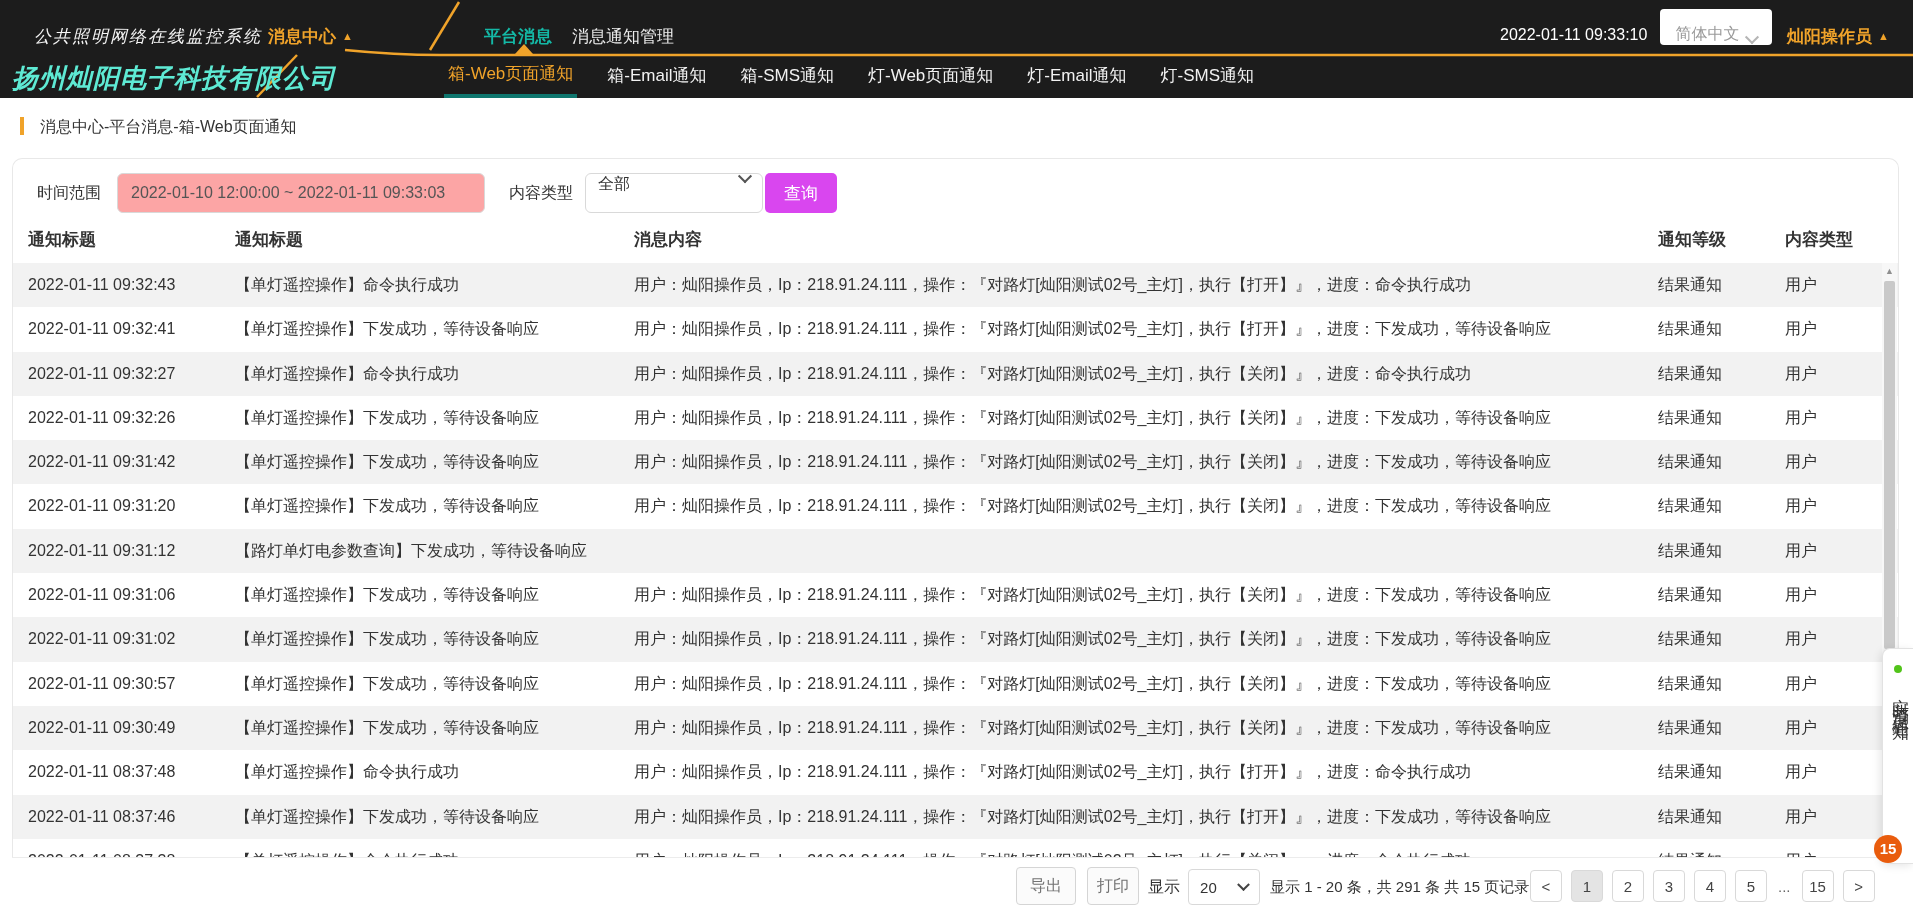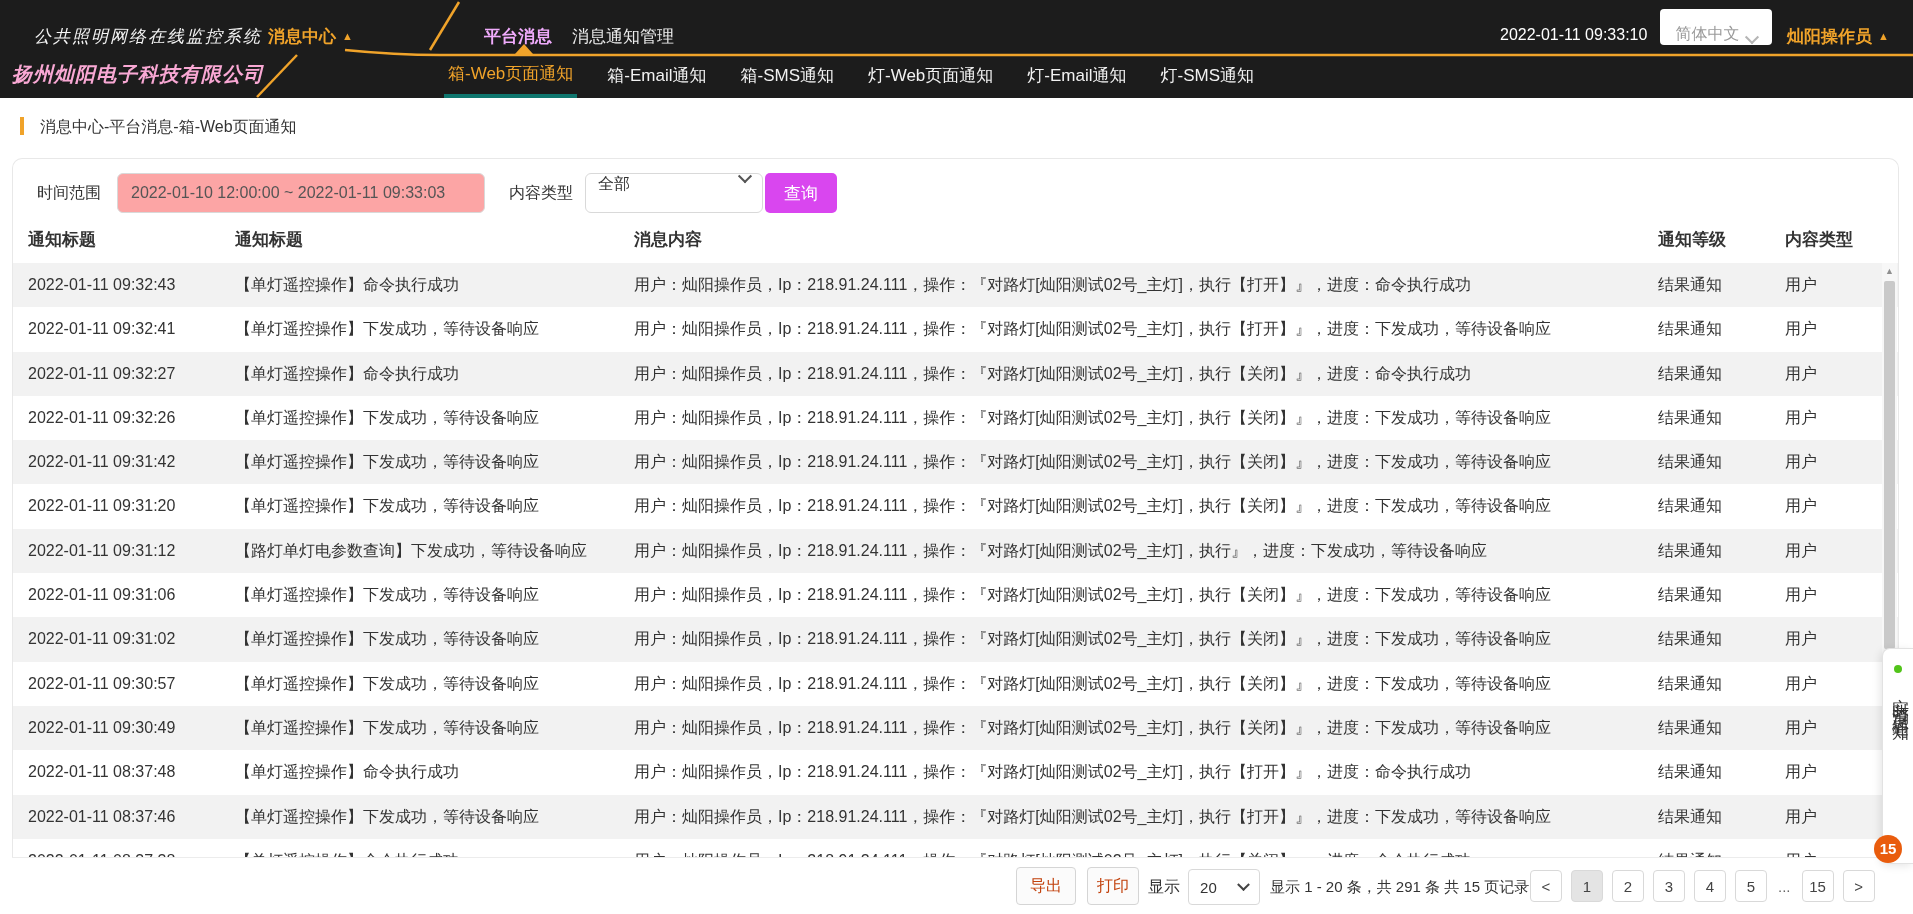--- a/index.html
+++ b/index.html
@@ -8,29 +8,29 @@
 
   
   .header{position:absolute;left:0;top:0;width:1913px;height:98px;background:#1c1c1c;}
   .header svg.decor{position:absolute;left:0;top:0;pointer-events:none;}
   .sys-title{position:absolute;left:34px;top:25px;color:#f5f5f5;font-size:17px;letter-spacing:2px;
              font-family:"DejaVu Serif","Liberation Serif",serif;font-style:italic;}
   .msg-center{position:absolute;left:268px;top:25px;color:#f0a32a;font-size:17px;font-weight:bold;cursor:pointer;}
   .msg-center .tri{font-size:11px;vertical-align:2px;margin-left:6px;}
   .top-tabs{position:absolute;left:484px;top:25px;display:flex;gap:20px;font-size:17px;}
   .top-tab{color:#ececec;cursor:pointer;}
-  .top-tab.active{color:#f0abfc;font-weight:bold;}
+  .top-tab.active{color:#14b8a6;font-weight:bold;}
   .datetime{position:absolute;left:1500px;top:26px;color:#fff;font-size:16px;}
   .lang-select{position:absolute;left:1660px;top:9px;width:112px;height:36px;background:#fff;border-radius:4px;
                display:flex;align-items:flex-end;justify-content:center;gap:7px;color:#9a9a9a;font-size:16px;cursor:pointer;}
   .chev{display:inline-block;width:8px;height:8px;border-right:2px solid #b5b5b5;border-bottom:2px solid #b5b5b5;
         transform:rotate(45deg) translate(-2px,-2px);}
   .user{position:absolute;left:1787px;top:25px;color:#f0a32a;font-size:17px;font-weight:bold;cursor:pointer;}
   .user .tri{font-size:11px;vertical-align:2px;margin-left:6px;}
-  .company{position:absolute;left:12px;top:61px;color:#f9a8d4;font-size:20px;font-weight:bold;letter-spacing:1px;
+  .company{position:absolute;left:12px;top:61px;color:#5eead4;font-size:26px;font-weight:bold;letter-spacing:1px;
            font-family:"DejaVu Serif","Liberation Serif",serif;font-style:italic;}
   .sub-tabs{position:absolute;left:444px;top:53px;height:45px;display:flex;gap:26px;font-size:17px;}
   .sub-tab{color:#f2f2f2;height:45px;line-height:45px;padding:0 4px;box-sizing:border-box;cursor:pointer;}
   .sub-tab.active{color:#f0a32a;border-bottom:4px solid #0f766e;line-height:41px;}
 
   
   .breadcrumb{position:absolute;left:20px;top:117px;height:22px;display:flex;align-items:flex-start;gap:16px;font-size:16px;color:#333;}
   .crumb-bar{width:4px;height:18px;background:#f0a32a;}
 
   
@@ -58,21 +58,21 @@
   .trow .cell{line-height:44.3px;}
 
   
   .scrollbar{position:absolute;right:1px;top:104px;width:15px;height:595px;background:#f7f7f7;}
   .sb-arrow{position:absolute;top:3px;left:0;width:15px;text-align:center;font-size:9px;color:#8f8f8f;}
   .sb-thumb{position:absolute;top:18px;left:2px;width:11px;height:368px;background:#c9c9c9;border-radius:2px;cursor:pointer;}
 
   
   .footer{position:absolute;left:12px;top:857px;width:1887px;height:57px;background:#fff;border-top:1px solid #ececec;z-index:5;}
   .fbtn{position:absolute;top:9px;height:38px;border:1px solid #d5d5d5;border-radius:4px;background:#fbfbfb;
-        color:#c2410c;font-size:16px;cursor:pointer;font-family:inherit;}
+        color:#737373;font-size:16px;cursor:pointer;font-family:inherit;}
   .export-btn{left:1004px;width:60px;}
   .print-btn{left:1075px;width:52px;}
   .ps-label{position:absolute;left:1136px;top:0;line-height:57px;font-size:16px;}
   .ps-select{position:absolute;left:1176px;top:11px;width:70px;height:34px;border:1px solid #d9d9d9;border-radius:4px;
              display:flex;align-items:center;justify-content:space-around;font-size:15px;cursor:pointer;background:#fff;}
   .ps-select .chev{border-color:#444;width:7px;height:7px;}
   .summary{position:absolute;left:1258px;top:0;line-height:57px;font-size:15px;color:#333;white-space:nowrap;}
   .pager{position:absolute;left:1518px;top:12px;display:flex;gap:9px;align-items:center;}
   .pbtn{min-width:32px;height:32px;border:1px solid #d9d9d9;border-radius:4px;background:#fff;color:#444;font-size:15px;
         display:flex;align-items:center;justify-content:center;cursor:pointer;padding:0 4px;box-sizing:border-box;font-family:inherit;}
@@ -192,21 +192,20 @@
         <div class="trow">
           <span class="cell c1">2022-01-11 09:31:20</span>
           <span class="cell c2">【单灯遥控操作】下发成功，等待设备响应</span>
           <span class="cell c3">用户：灿阳操作员，Ip：218.91.24.111，操作：『对路灯[灿阳测试02号_主灯]，执行【关闭】』，进度：下发成功，等待设备响应</span>
           <span class="cell c4">结果通知</span>
           <span class="cell c5">用户</span>
         </div>
         <div class="trow">
           <span class="cell c1">2022-01-11 09:31:12</span>
           <span class="cell c2">【路灯单灯电参数查询】下发成功，等待设备响应</span>
-          <span class="cell c3">用户：灿阳操作员，Ip：218.91.24.111，操作：『对路灯[灿阳测试02号_主灯]，执行』，进度：下发成功，等待设备响应</span>
           <span class="cell c4">结果通知</span>
           <span class="cell c5">用户</span>
         </div>
         <div class="trow">
           <span class="cell c1">2022-01-11 09:31:06</span>
           <span class="cell c2">【单灯遥控操作】下发成功，等待设备响应</span>
           <span class="cell c3">用户：灿阳操作员，Ip：218.91.24.111，操作：『对路灯[灿阳测试02号_主灯]，执行【关闭】』，进度：下发成功，等待设备响应</span>
           <span class="cell c4">结果通知</span>
           <span class="cell c5">用户</span>
         </div>

